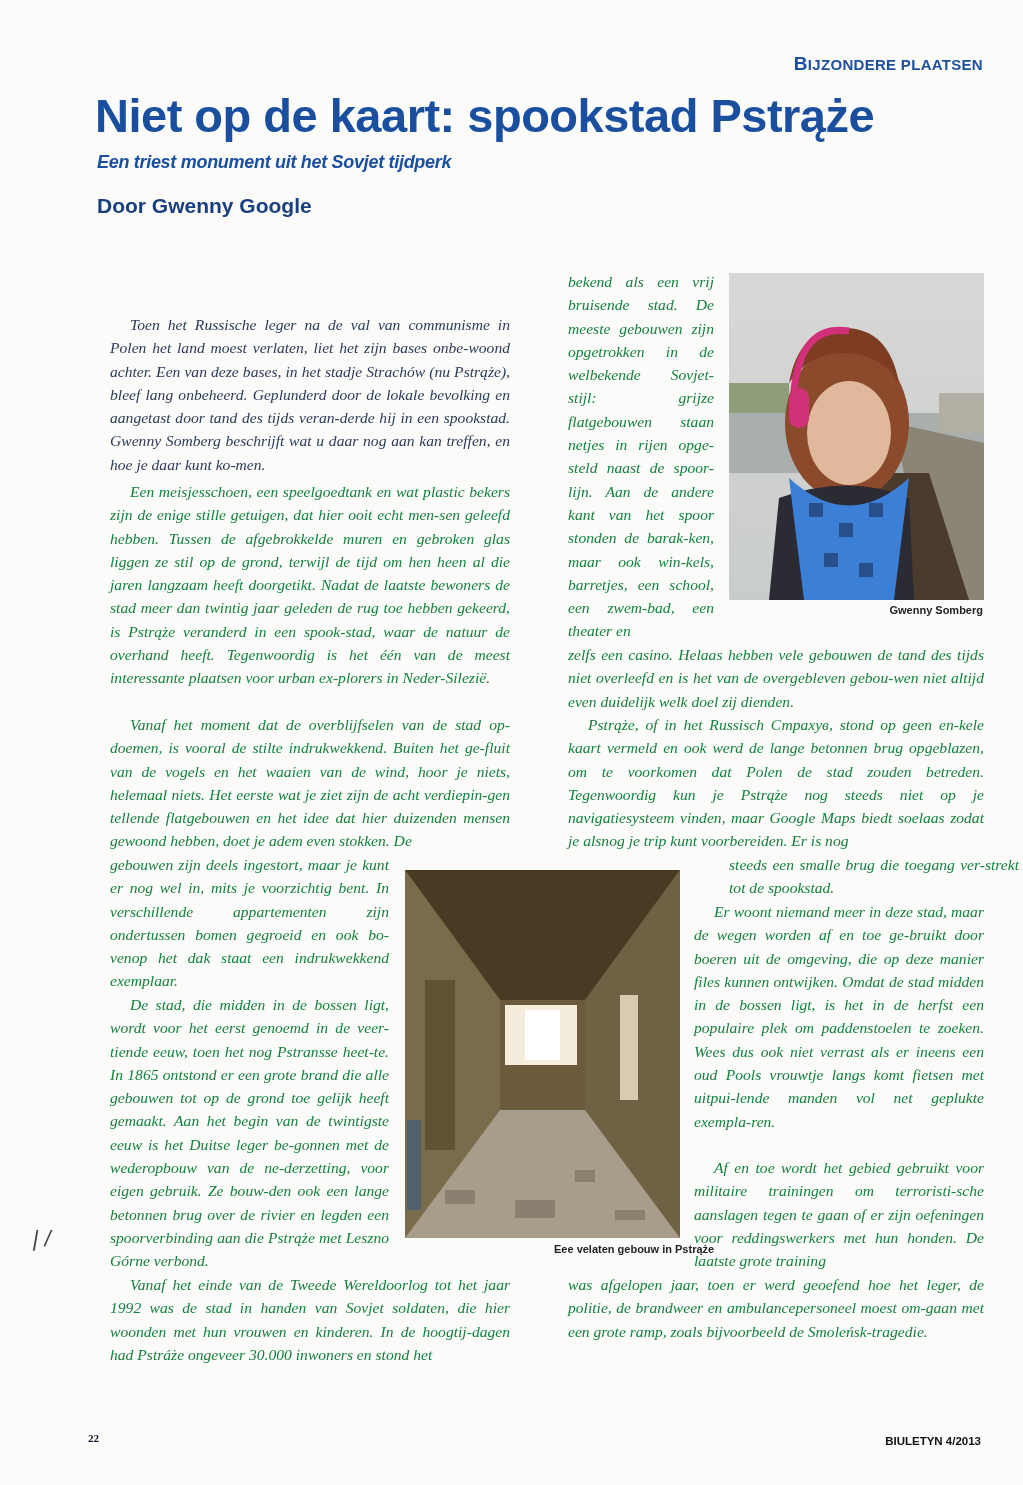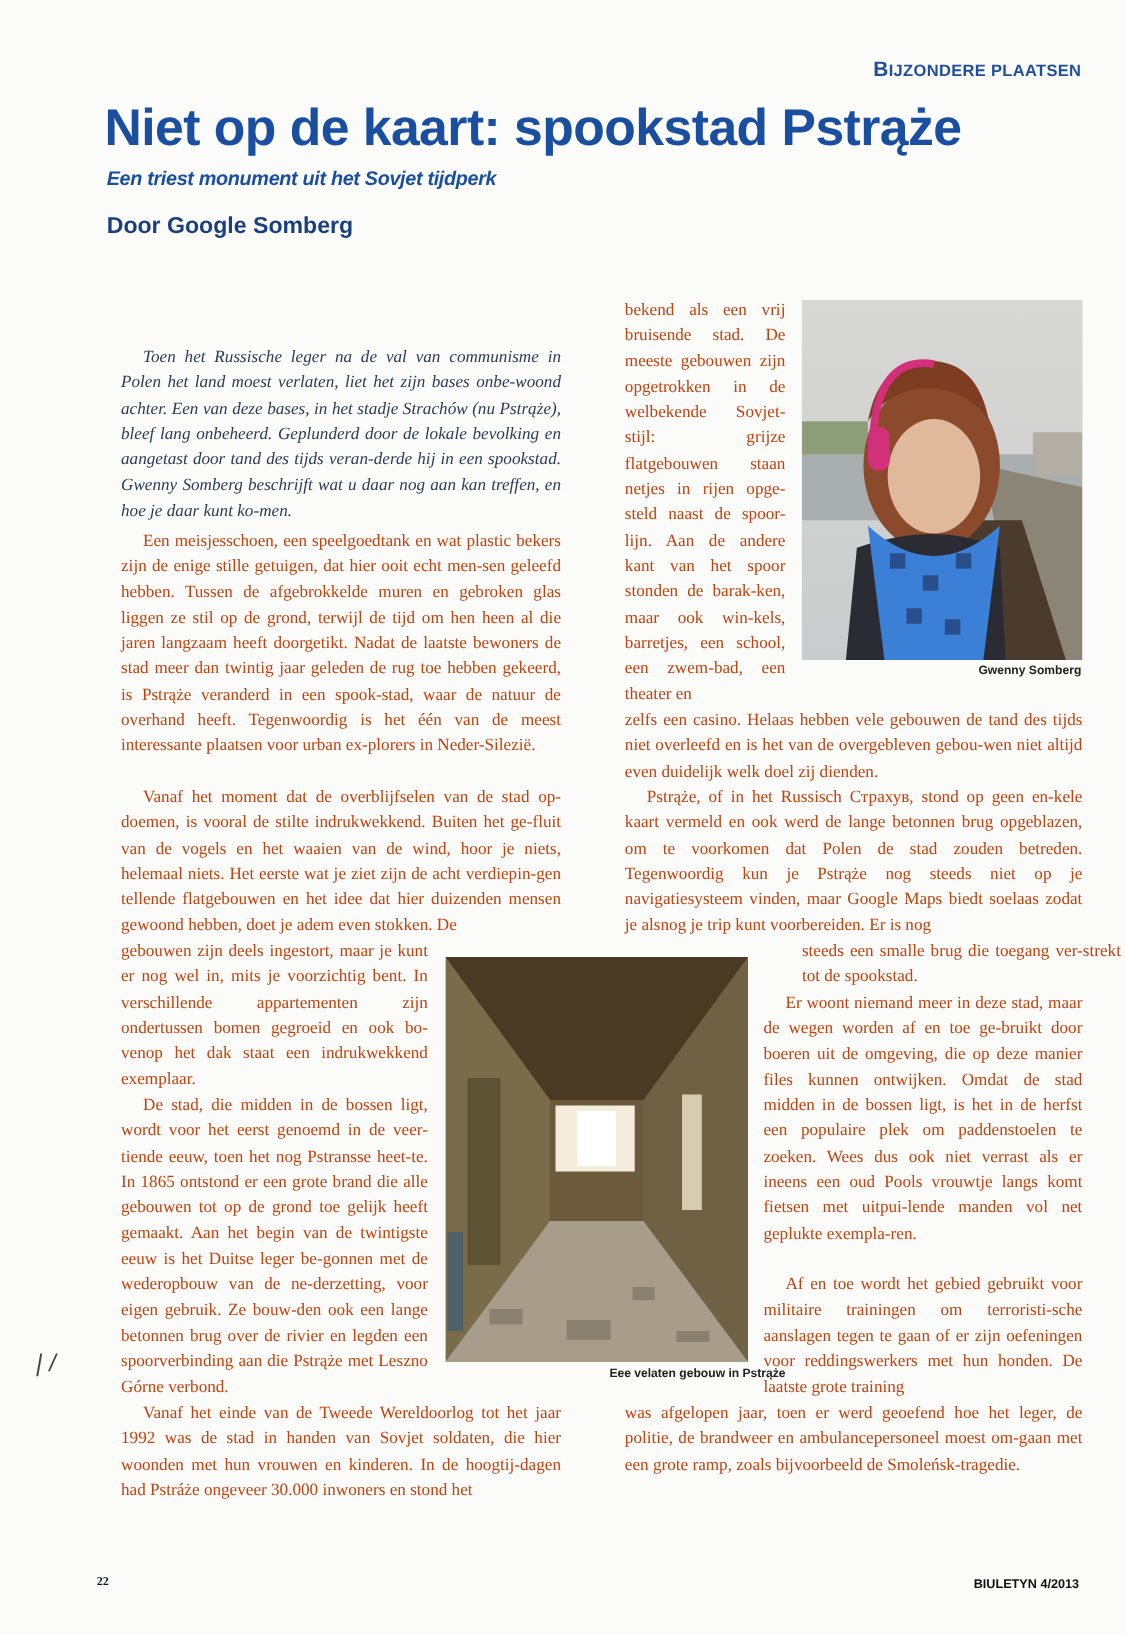--- a/index.html
+++ b/index.html
@@ -3,37 +3,37 @@
 <meta charset="utf-8">
 <style>
   html, body { margin:0; padding:0; }
   body { width:1023px; height:1485px; background:#fbfbfa; position:relative; overflow:hidden; color:#2b2b2b; }
   .abs { position:absolute; }
   .section-label { right:40px; top:53px; font-family:"Liberation Sans", sans-serif; font-weight:bold; color:#1f4f9c; font-size:15px; letter-spacing:0.3px; }
   .section-label .big { font-size:19px; }
   .title { left:95px; top:88px; font-family:"Liberation Sans", sans-serif; font-weight:bold; color:#1a4fa0; font-size:47px; letter-spacing:-0.5px; white-space:nowrap; }
   .subtitle { left:97px; top:152px; font-family:"Liberation Sans", sans-serif; font-weight:bold; font-style:italic; color:#1a4fa0; font-size:18px; white-space:nowrap; letter-spacing:-0.3px;}
   .byline { left:97px; top:194px; font-family:"Liberation Sans", sans-serif; font-weight:bold; color:#1a3f7f; font-size:21px; white-space:nowrap; }
-  .p { font-family:"Liberation Serif", serif; font-size:15.6px; line-height:23.3px; text-align:justify; color:#c2410c; margin:0; }
+  .p { font-family:"Liberation Serif", serif; font-size:15.6px; line-height:23.3px; text-align:justify; color:#15803d; margin:0;font-style:italic; }
   .intro { left:110px; top:270px; width:400px; font-style:italic; color:#2a3b57; text-indent:20px; hyphens:manual;margin-top:43px; }
   .indent { text-indent:20px; }
   .photo { background:#ccc; overflow:hidden; }
   .caption { font-family:"Liberation Sans", sans-serif; font-weight:bold; font-size:11px; color:#222; white-space:nowrap;text-align:right; }
   .footer-num { left:88px; top:1432px; font-family:Liberation Serif, serif; font-weight:bold; font-size:11px; color:#0f172a; }
   .footer-pub { right:42px; top:1435px; font-family:"Liberation Sans", sans-serif; font-weight:bold; font-size:11.5px; color:#111; }
   .mark { left:33px; top:1226px; font-family:"Liberation Sans", sans-serif; font-size:22px; color:#444; transform:skewX(-10deg); }
 </style>
 </head>
 <body>
 
 <div class="abs section-label"><span class="big">B</span><span>IJZONDERE PLAATSEN</span></div>
 
 <h1 class="abs title" style="margin:0;text-align:center;">Niet op de kaart: spookstad Pstrąże</h1>
 <div class="abs subtitle">Een triest monument uit het Sovjet tijdperk</div>
-<div class="abs byline">Door Google Somberg</div>
+<div class="abs byline">Door Gwenny Google</div>
 
 <p class="abs p intro">Toen het Russische leger na de val van communisme in Polen het land moest verlaten, liet het zijn bases onbe-woond achter. Een van deze bases, in het stadje Strachów (nu Pstrąże), bleef lang onbeheerd. Geplunderd door de lokale bevolking en aangetast door tand des tijds veran-derde hij in een spookstad. Gwenny Somberg beschrijft wat u daar nog aan kan treffen, en hoe je daar kunt ko-men.</p>
 
 <p class="abs p indent" style="left:110px; top:480px; width:400px;">Een meisjesschoen, een speelgoedtank en wat plastic bekers zijn de enige stille getuigen, dat hier ooit echt men-sen geleefd hebben. Tussen de afgebrokkelde muren en gebroken glas liggen ze stil op de grond, terwijl de tijd om hen heen al die jaren langzaam heeft doorgetikt. Nadat de laatste bewoners de stad meer dan twintig jaar geleden de rug toe hebben gekeerd, is Pstrąże veranderd in een spook-stad, waar de natuur de overhand heeft. Tegenwoordig is het één van de meest interessante plaatsen voor urban ex-plorers in Neder-Silezië.</p>
 <p class="abs p indent" style="left:110px; top:713px; width:400px;">Vanaf het moment dat de overblijfselen van de stad op-doemen, is vooral de stilte indrukwekkend. Buiten het ge-fluit van de vogels en het waaien van de wind, hoor je niets, helemaal niets. Het eerste wat je ziet zijn de acht verdiepin-gen tellende flatgebouwen en het idee dat hier duizenden mensen gewoond hebben, doet je adem even stokken. De</p>
 <p class="abs p" style="left:110px; top:853px; width:279px;">gebouwen zijn deels ingestort, maar je kunt er nog wel in, mits je voorzichtig bent. In verschillende appartementen zijn ondertussen bomen gegroeid en ook bo-venop het dak staat een indrukwekkend exemplaar.</p>
 <p class="abs p indent" style="left:110px; top:993px; width:279px;">De stad, die midden in de bossen ligt, wordt voor het eerst genoemd in de veer-tiende eeuw, toen het nog Pstransse heet-te. In 1865 ontstond er een grote brand die alle gebouwen tot op de grond toe gelijk heeft gemaakt. Aan het begin van de twintigste eeuw is het Duitse leger be-gonnen met de wederopbouw van de ne-derzetting, voor eigen gebruik. Ze bouw-den ook een lange betonnen brug over de rivier en legden een spoorverbinding aan die Pstrąże met Leszno Górne verbond.</p>
 <p class="abs p indent" style="left:110px; top:1273px; width:400px;">Vanaf het einde van de Tweede Wereldoorlog tot het jaar 1992 was de stad in handen van Sovjet soldaten, die hier woonden met hun vrouwen en kinderen. In de hoogtij-dagen had Pstráże ongeveer 30.000 inwoners en stond het</p>
 
 <p class="abs p" style="left:568px; top:270px; width:146px;">bekend als een vrij bruisende stad. De meeste gebouwen zijn opgetrokken in de welbekende Sovjet-stijl: grijze flatgebouwen staan netjes in rijen opge-steld naast de spoor-lijn. Aan de andere kant van het spoor stonden de barak-ken, maar ook win-kels, barretjes, een school, een zwem-bad, een theater en</p>

